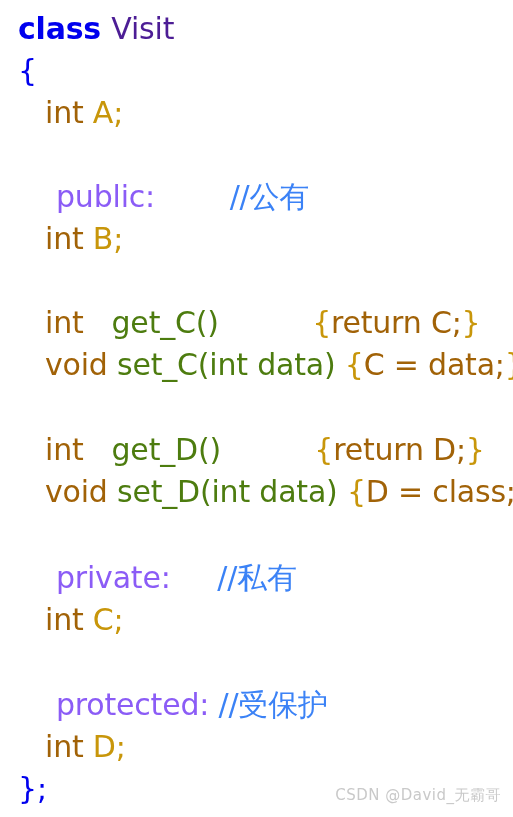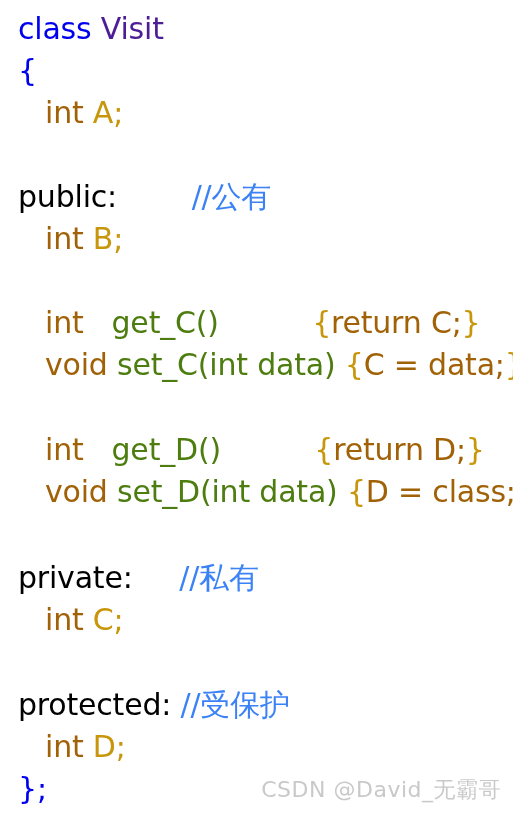--- a/index.html
+++ b/index.html
@@ -29,35 +29,35 @@
     line-height: 42px;
     white-space: pre;
     font-size: 30px;
     font-family: "DejaVu Sans", "Liberation Sans", sans-serif;
     letter-spacing: -0.2px;
   }
   .indent-0 { padding-left: 18px; }
   .indent-1 { padding-left: 45px; }
 
   .tok      { white-space: pre; }
-  .kw       { color: #0000EE; }
+  .kw       { color: #0000EE; font-weight: bold; }
   .cls      { color: #4c1d95; }
   .brace    { color: #0000EE; }
   .plain    { color: #a16207; }
   .ident    { color: #C8960A; }
   .fn       { color: #4d7c0f; }
   .curly    { color: #C8960A; }
-  .access   { color: #000000; }
+  .access   { color: #8b5cf6; margin-left: 38px; }
   .comment  { color: #3b82f6; }
 
   #watermark {
     position: absolute;
     right: 12px;
     bottom: 12px;
-    font-size: 22px;
+    font-size: 15px;
     color: #c9c9c9;
     font-family: "DejaVu Sans", "Liberation Sans", sans-serif;
     letter-spacing: 0.5px;
     white-space: pre;
   }
 </style>
 </head>
 <body>
 
 <div id="code-block">

